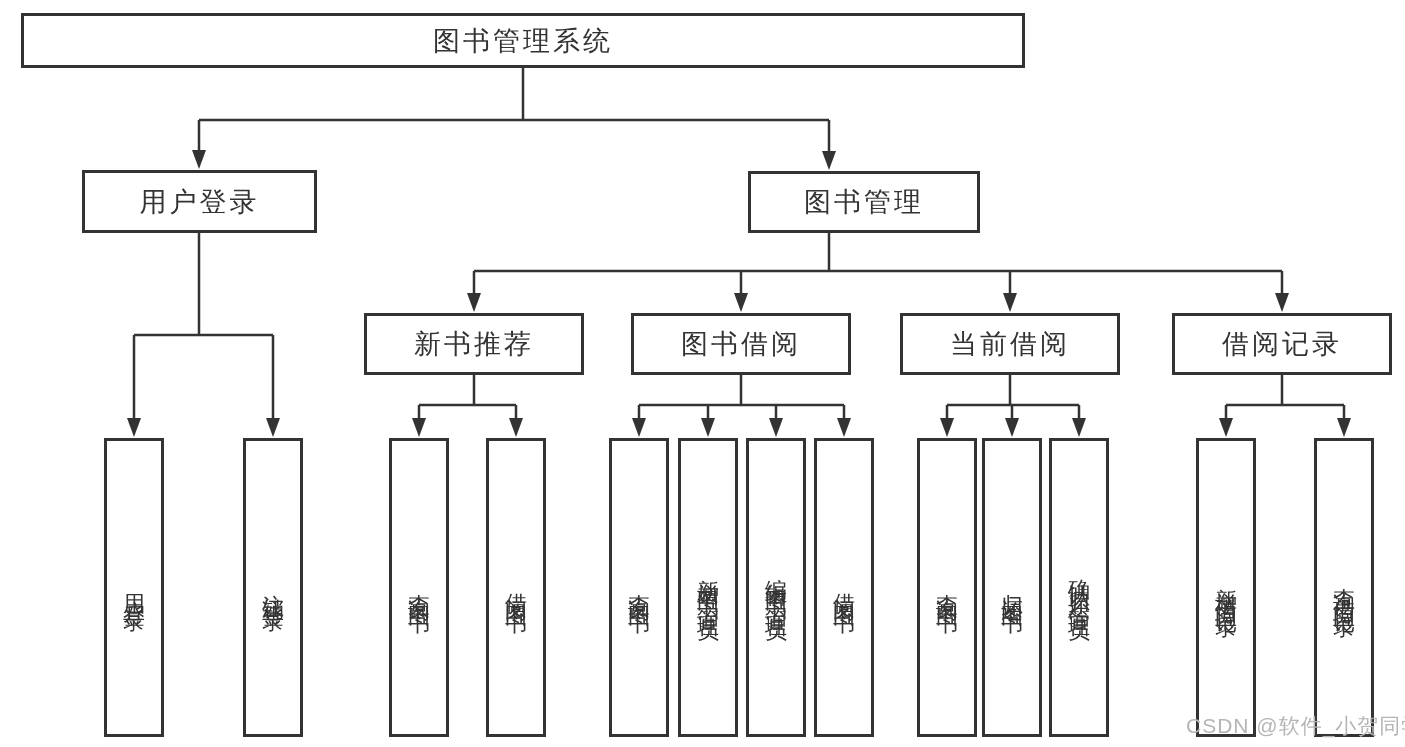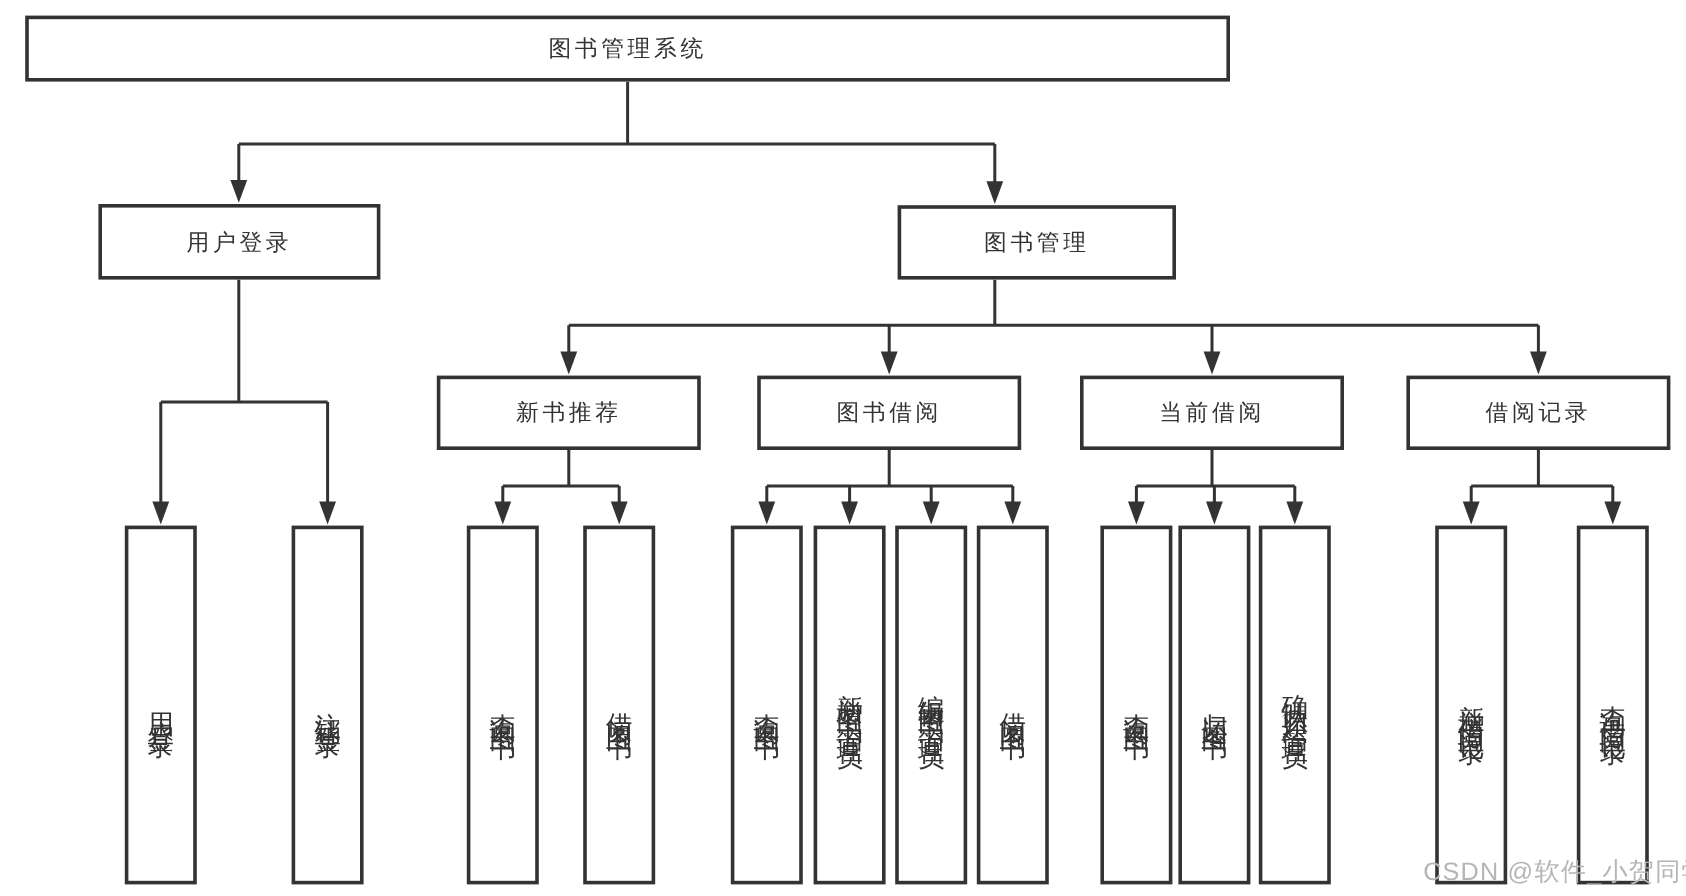--- a/index.html
+++ b/index.html
@@ -16,21 +16,21 @@
     position:absolute;
     box-sizing:border-box;
     background:#ffffff;
     border:3px solid #333333;
     color:#333333;
   }
   .box.h {
     display:flex;
     align-items:center;
     justify-content:center;
-    font-size:19px;
+    font-size:27px;
     letter-spacing:3px;
     white-space:nowrap;
   }
   .box.v {
     writing-mode:vertical-lr;
     text-orientation:mixed;
     text-align:center;
     font-size:22px;
     letter-spacing:6px;
     line-height:54px;

